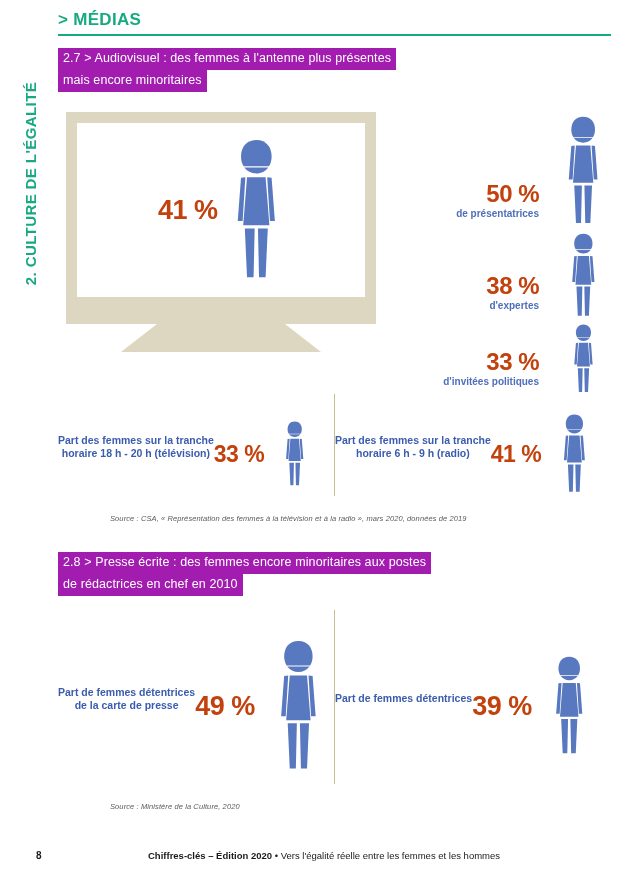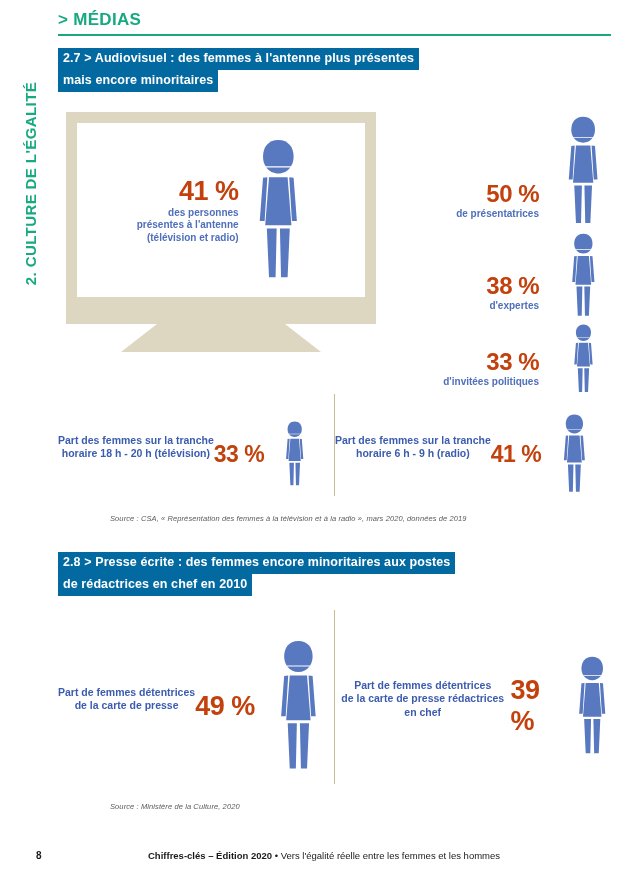--- a/index.html
+++ b/index.html
@@ -75,24 +75,24 @@
   }
 
   
   .banner {
     position: absolute;
     left: 0;
     width: 553px;
   }
   .banner-line {
     display: inline-block;
-    background: #0369a1;
+    background: #a21caf;
     color: #ffffff;
     font-size: 12.5px;
-    font-weight: bold;
+    font-weight: normal;
     line-height: 17px;
     padding: 2px 5px 3px 5px;
     letter-spacing: 0.1px;
   }
   #banner-27 { top: 48px; }
   #banner-28 { top: 552px; }
 
   
   .tv-wrap {
     position: absolute;
@@ -287,25 +287,20 @@
     </div>
 
     <div class="tv-wrap">
       <div class="tv-frame"></div>
       <div class="tv-neck"></div>
       <div class="tv-base"></div>
       <div class="tv-inner">
         <div class="tv-stat">
           <div class="tv-stat-text">
             <div class="pct pct-xl">41 %</div>
-            <div class="caption">
-              <div>des personnes</div>
-              <div>présentes à l'antenne</div>
-              <div>(télévision et radio)</div>
-            </div>
           </div>
           <div class="figure">
               <svg width="54.61538461538461" height="142" viewBox="0 0 100 260" xmlns="http://www.w3.org/2000/svg" aria-hidden="true">
                 <g fill="#5878C0">
                   <path d="M50 2 C31 2 22 16 22 32 C22 40 24 46 27 50 L73 50 C76 46 78 40 78 32 C78 16 69 2 50 2 Z"></path>
                   <path d="M28 52 C33 59 41 63 50 63 C59 63 67 59 72 52 Z"></path>
                   <path d="M33 70 L67 70 L74 158 L26 158 Z"></path>
                   <path d="M22 71 L30 70 L25 150 L16 150 Z"></path>
                   <path d="M70 70 L78 71 L84 150 L75 150 Z"></path>
                   <path d="M29 164 L47 164 L45 253 L33 253 Z"></path>
@@ -468,21 +463,20 @@
                   </g>
                 </svg>
               </div>
           </div>
         </div>
       </div>
       <div class="col-divider"></div>
       <div class="col">
         <div class="label-head">
           <div>Part de femmes détentrices</div>
-          <div>de la carte de presse rédactrices en chef</div>
         </div>
         <div class="col-body">
           <div class="pct pct-xl">39 %</div>
           <div class="col-fig-slot">
             <div class="figure">
                 <svg width="38.46153846153846" height="100" viewBox="0 0 100 260" xmlns="http://www.w3.org/2000/svg" aria-hidden="true">
                   <g fill="#5878C0">
                     <path d="M50 2 C31 2 22 16 22 32 C22 40 24 46 27 50 L73 50 C76 46 78 40 78 32 C78 16 69 2 50 2 Z"></path>
                     <path d="M28 52 C33 59 41 63 50 63 C59 63 67 59 72 52 Z"></path>
                     <path d="M33 70 L67 70 L74 158 L26 158 Z"></path>

